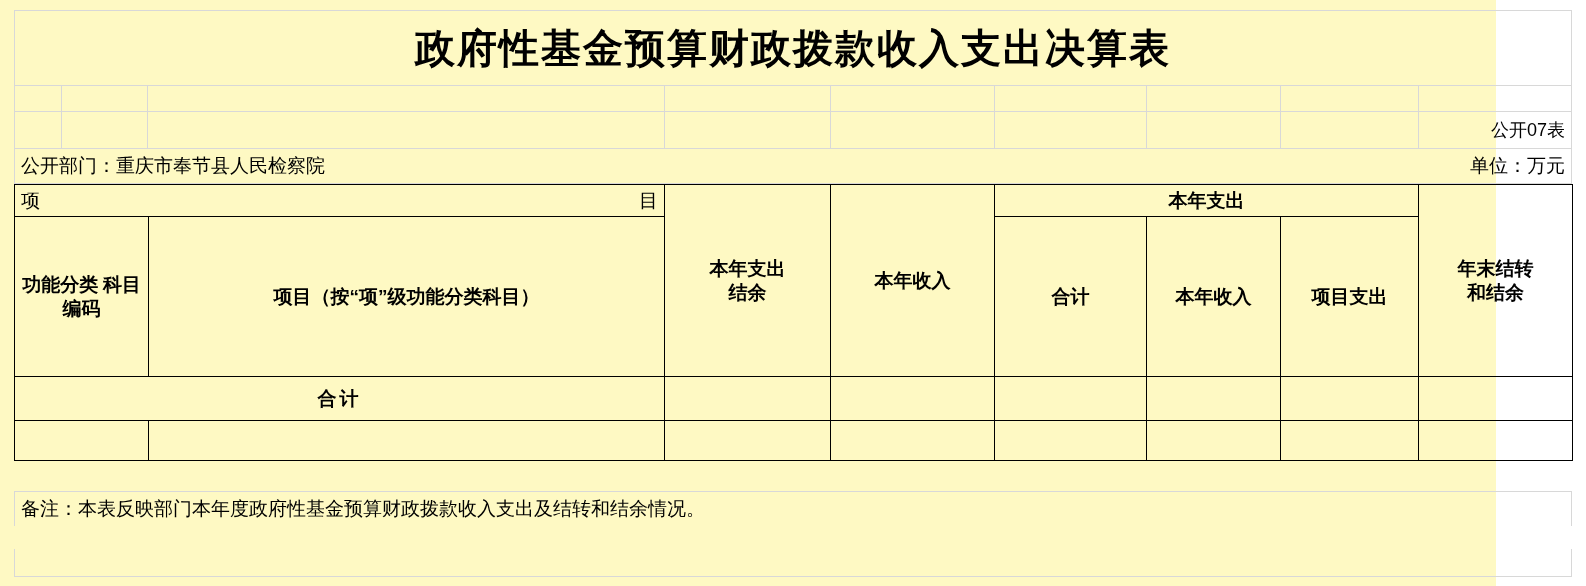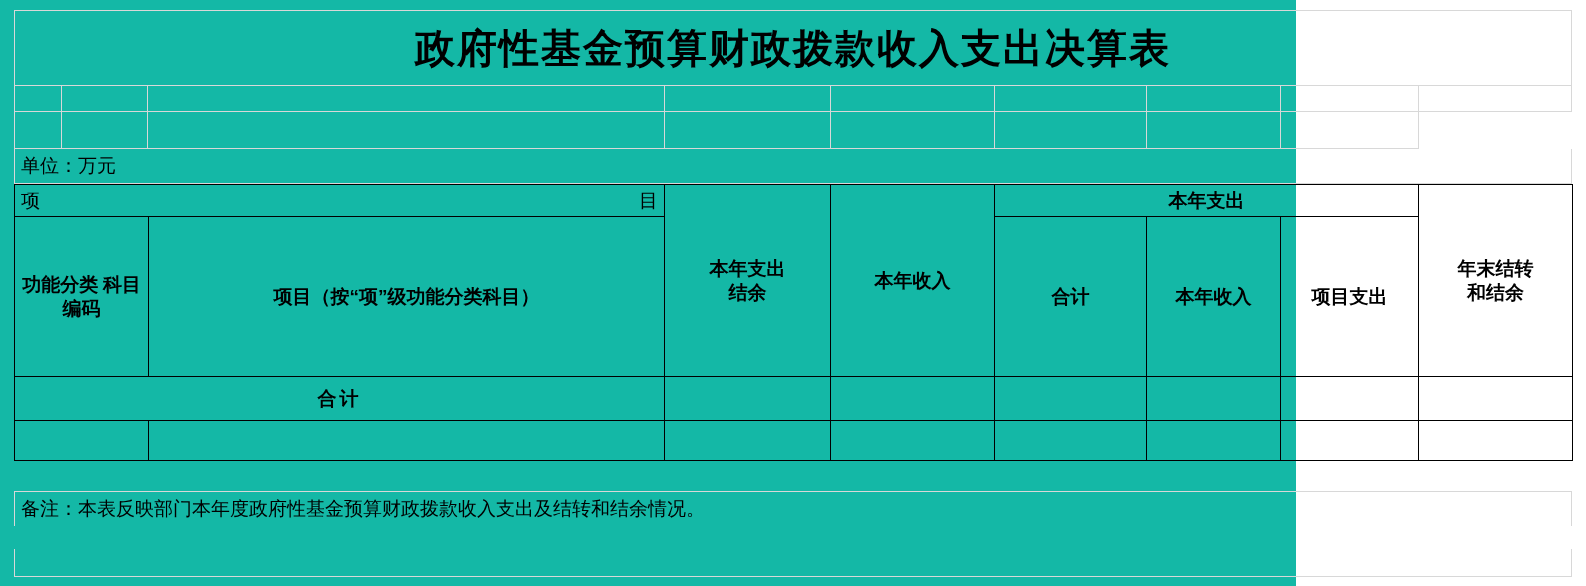--- a/index.html
+++ b/index.html
@@ -5,24 +5,24 @@
   html, body {
     margin: 0;
     padding: 0;
     background: #ffffff;
   }
   body {
     font-family: "Liberation Sans", "DejaVu Sans", sans-serif;
     color: #000000;
   }
   .sheet {
-    width: 1296px;
+    width: 1496px;
     height: 586px;
     position: relative;
-    background: #14b8a6;
+    background: #fef9c3;
     box-sizing: border-box;
   }
 
   
   .title-band {
     position: absolute;
     left: 14px;
     top: 10px;
     width: 1558px;
     height: 76px;
@@ -190,23 +190,25 @@
 
   <div class="grid-row" id="gridRow2">
     <div class="g-c1"></div>
     <div class="g-c2"></div>
     <div class="g-c3"></div>
     <div class="g-c4"></div>
     <div class="g-c5"></div>
     <div class="g-c6"></div>
     <div class="g-c7"></div>
     <div class="g-c8 g-c8b"></div>
+    <div class="g-c9 pub-no">公开07表</div>
   </div>
 
   <div class="info-line">
+    <span>公开部门：重庆市奉节县人民检察院</span>
     <span>单位：万元</span>
   </div>
 
   <table class="main">
     <colgroup>
       <col style="width:134px">
       <col style="width:516px">
       <col style="width:166px">
       <col style="width:164px">
       <col style="width:152px">

